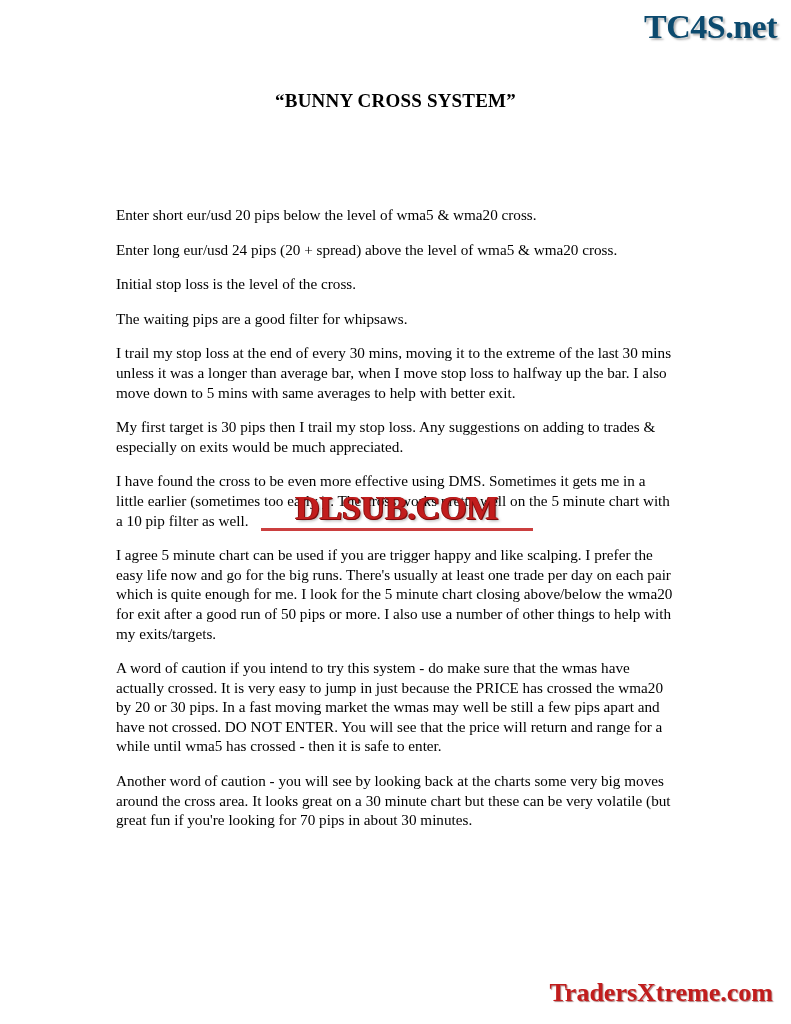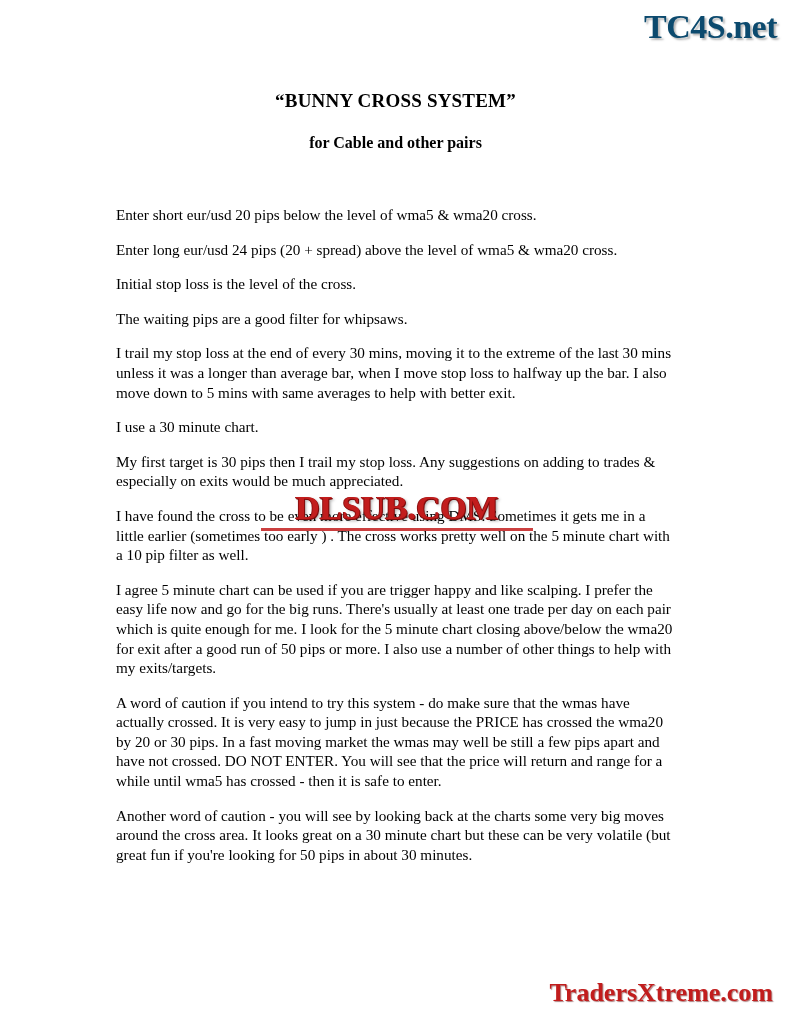--- a/index.html
+++ b/index.html
@@ -120,34 +120,32 @@
 </style>
 </head>
 <body>
 
 <div class="page">
 
   <div class="brand-top">TC4S.net</div>
 
   <div class="doc-title">“BUNNY CROSS SYSTEM”</div>
 
-  <div class="doc-subtitle">for Cable and other pairs</div>
 
   <div class="body-copy">
     <p>Enter short eur/usd 20 pips below the level of wma5 &amp; wma20 cross.</p>
     <p>Enter long eur/usd 24 pips (20 + spread) above the level of wma5 &amp; wma20 cross.</p>
     <p>Initial stop loss is the level of the cross.</p>
     <p>The waiting pips are a good filter for whipsaws.</p>
     <p>I trail my stop loss at the end of every 30 mins, moving it to the extreme of the last 30 mins unless it was a longer than average bar, when I move stop loss to halfway up the bar. I also move down to 5 mins with same averages to help with better exit.</p>
-    <p>I use a 30 minute chart.</p>
     <p>My first target is 30 pips then I trail my stop loss. Any suggestions on adding to trades &amp; especially on exits would be much appreciated.</p>
     <p class="italic">I have found the cross to be even more effective using DMS. Sometimes it gets me in a little earlier (sometimes too early ) . The cross works pretty well on the 5 minute chart with a 10 pip filter as well.</p>
     <p>I agree 5 minute chart can be used if you are trigger happy and like scalping. I prefer the easy life now and go for the big runs. There's usually at least one trade per day on each pair which is quite enough for me. I look for the 5 minute chart closing above/below the wma20 for exit after a good run of 50 pips or more. I also use a number of other things to help with my exits/targets.</p>
     <p>A word of caution if you intend to try this system - do make sure that the wmas have actually crossed. It is very easy to jump in just because the PRICE has crossed the wma20 by 20 or 30 pips. In a fast moving market the wmas may well be still a few pips apart and have not crossed. DO NOT ENTER. You will see that the price will return and range for a while until wma5 has crossed - then it is safe to enter.</p>
-    <p>Another word of caution - you will see by looking back at the charts some very big moves around the cross area. It looks great on a 30 minute chart but these can be very volatile (but great fun if you're looking for 50 pips in about 30 minutes.</p>
+    <p>Another word of caution - you will see by looking back at the charts some very big moves around the cross area. It looks great on a 30 minute chart but these can be very volatile (but great fun if you're looking for 70 pips in about 30 minutes.</p>
   </div>
 
   <div class="watermark">
     <div class="wm-text">DLSUB.COM</div>
     <div class="wm-underline"></div>
   </div>
 
   <div class="brand-bottom">TradersXtreme.com</div>
 
 </div>

